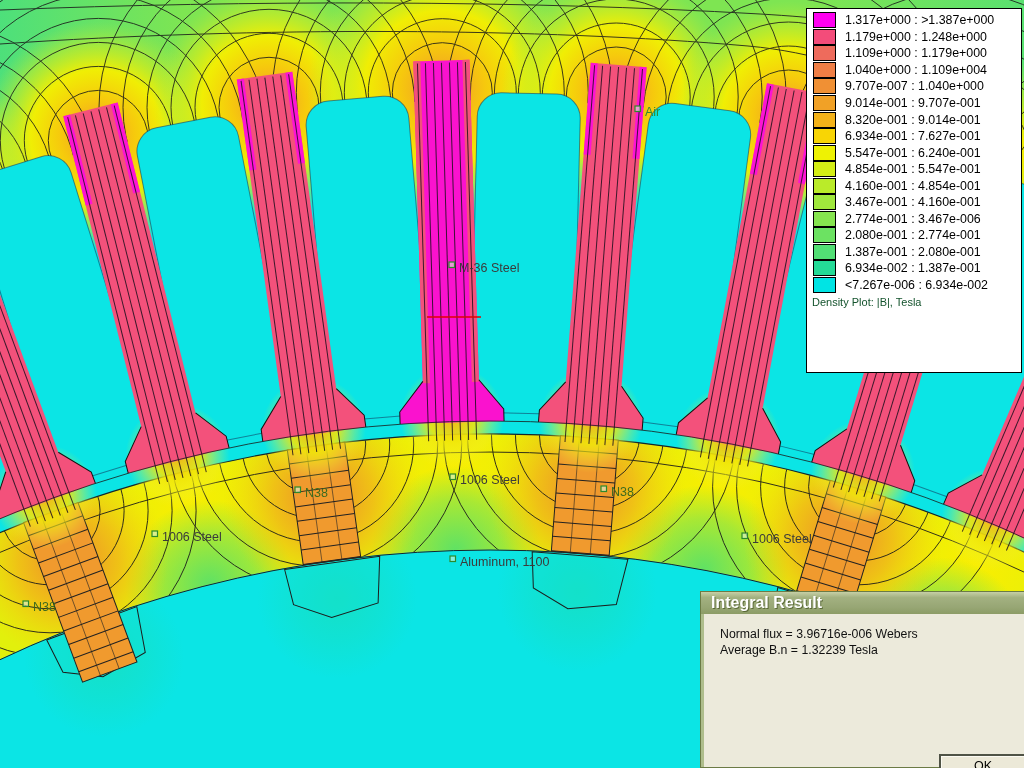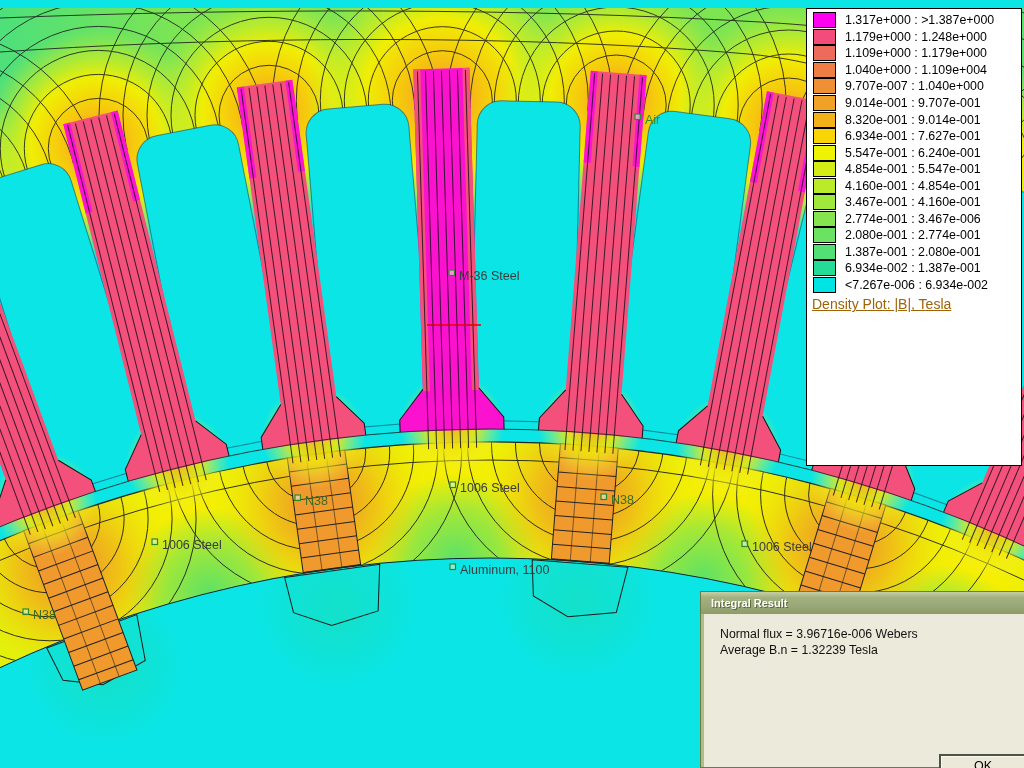--- a/index.html
+++ b/index.html
@@ -1,30 +1,30 @@
 <!DOCTYPE html>
 <html><head>
 <meta charset="utf-8">
 <style>
   html,body{margin:0;padding:0;background:#555;font-family:"Liberation Sans",sans-serif;}
   #stage{position:relative;width:1024px;height:768px;overflow:hidden;background:#0BE5E5;}
-  #plot{position:absolute;left:0;top:8px;width:1024px;height:636px;}
+  #plot{position:absolute;left:0;top:0;width:1024px;height:636px;}
   
-  #legend{position:absolute;left:806px;top:8px;width:216px;height:458px;background:#FFFFFF;
+  #legend{position:absolute;left:806px;top:8px;width:216px;height:365px;background:#FFFFFF;
           border:1px solid #000;box-sizing:border-box;padding-top:3px;}
   .lrow{display:flex;align-items:center;height:16.55px;padding-left:6px;}
   .swatch{width:21px;height:14px;border:1px solid #000;margin-right:9px;flex:0 0 auto;}
   .lrange{font-size:12.4px;color:#000;white-space:nowrap;letter-spacing:0;}
-  #legend-caption{font-size:14px;color:#a16207;padding:3px 0 0 5px;text-decoration:underline;}
+  #legend-caption{font-size:11px;color:#14532d;padding:3px 0 0 5px;}
   
   #dialog{position:absolute;left:700px;top:591px;width:330px;height:177px;
           border:1px solid #6B7B45;box-sizing:border-box;background:#AEBD8C;}
   #dialog-titlebar{height:22px;background:linear-gradient(180deg,#C6CFA6 0%,#A3B181 25%,#97A674 70%,#8C9C66 100%);
           display:flex;align-items:center;padding-left:10px;}
-  #dialog-title{color:#FFFFFF;font-weight:bold;font-size:11px;text-shadow:1px 1px 0 rgba(80,95,45,.85);}
+  #dialog-title{color:#FFFFFF;font-weight:bold;font-size:16px;text-shadow:1px 1px 0 rgba(80,95,45,.85);}
   #dialog-body{position:absolute;left:3px;right:0;top:22px;bottom:0;background:#ECEADB;
           padding:13px 0 0 16px;box-sizing:border-box;}
   .dline{font-size:12.3px;color:#111;line-height:15.5px;white-space:nowrap;}
   #ok-button{position:absolute;left:235px;top:140px;width:88px;height:24px;
           background:#ECE9D8;border:2px solid #4F5346;
           box-shadow:inset 1px 1px 0 #FBFAF2, inset -1px -1px 0 #C2BEAC;
           font-family:"Liberation Sans",sans-serif;font-size:12.5px;color:#000;}
 </style>
 </head>
 <body>

